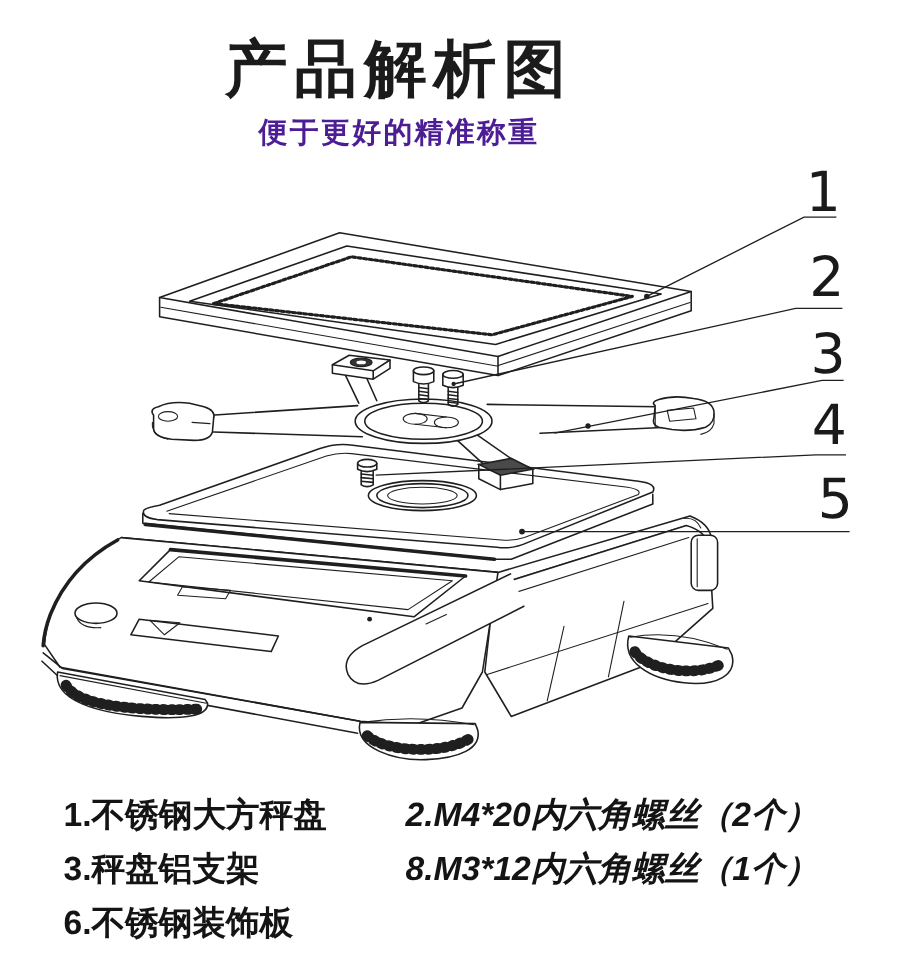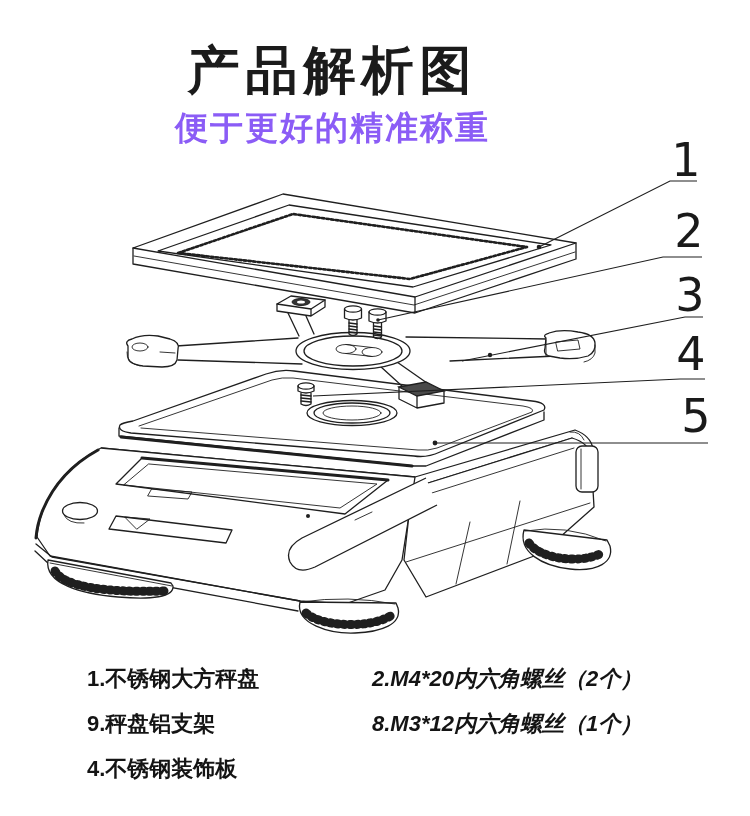--- a/index.html
+++ b/index.html
@@ -1,33 +1,33 @@
 <!DOCTYPE html>
 <html><head>
 <meta charset="utf-8">
 <style>
   html,body{margin:0;padding:0;}
   .page{
     position:relative;width:750px;height:816px;background:#ffffff;
     font-family:"Liberation Sans","DejaVu Sans",sans-serif;overflow:hidden;
   }
-  .header{position:absolute;top:16px;left:0;width:665px;text-align:center;}
+  .header{position:absolute;top:4px;left:0;width:665px;text-align:center;}
   .title{
     margin-top:27px;font-size:52px;font-weight:900;color:#1b1b1b;
     letter-spacing:6px;line-height:1.05;
   }
   .subtitle{
-    margin-top:8px;font-size:33px;font-weight:700;color:#8b5cf6;letter-spacing:2px;
+    margin-top:8px;font-size:24px;font-weight:700;color:#4c1d95;letter-spacing:2px;
   }
   .drawing{position:absolute;left:0;top:0;width:750px;height:816px;}
   .legend{position:absolute;top:656px;left:0;width:750px;color:#141414;}
   .legend-col{position:absolute;top:0;}
   .legend-col.c1{left:53px;}
   .legend-col.c2{left:338px;font-style:italic;}
-  .legend-item{font-size:22px;font-weight:700;line-height:45px;white-space:nowrap;margin-left:34px;}
+  .legend-item{font-size:28px;font-weight:700;line-height:45px;white-space:nowrap;}
   svg .ln{fill:none;stroke:#1f1f1f;stroke-width:1.3;stroke-linejoin:round;stroke-linecap:round;}
   svg .lnf{fill:#ffffff;stroke:#1f1f1f;stroke-width:1.3;stroke-linejoin:round;}
   svg .thin{stroke-width:0.9;}
   svg .thick{stroke-width:3;}
   svg .stipple{stroke-width:2.6;stroke-dasharray:2.5 2.2;}
   svg .ribs{stroke-width:9;stroke-dasharray:1.8 4.8;}
   svg .callout-num{font-family:"DejaVu Sans","Liberation Sans",sans-serif;font-size:46px;fill:#1a1a1a;}
 </style>
 </head>
 <body>
@@ -200,22 +200,22 @@
       <text class="callout-num" x="689" y="247">2</text>
       <text class="callout-num" x="690" y="311">3</text>
       <text class="callout-num" x="691" y="370">4</text>
       <text class="callout-num" x="696" y="432">5</text>
     </g>
   </svg>
 
   <div class="legend">
     <div class="legend-col c1">
       <div class="legend-item">1.不锈钢大方秤盘</div>
-      <div class="legend-item">9.秤盘铝支架</div>
-      <div class="legend-item">4.不锈钢装饰板</div>
+      <div class="legend-item">3.秤盘铝支架</div>
+      <div class="legend-item">6.不锈钢装饰板</div>
     </div>
     <div class="legend-col c2">
       <div class="legend-item">2.M4*20内六角螺丝（2个）</div>
       <div class="legend-item">8.M3*12内六角螺丝（1个）</div>
     </div>
   </div>
 
 </div>
 
 </body></html>

